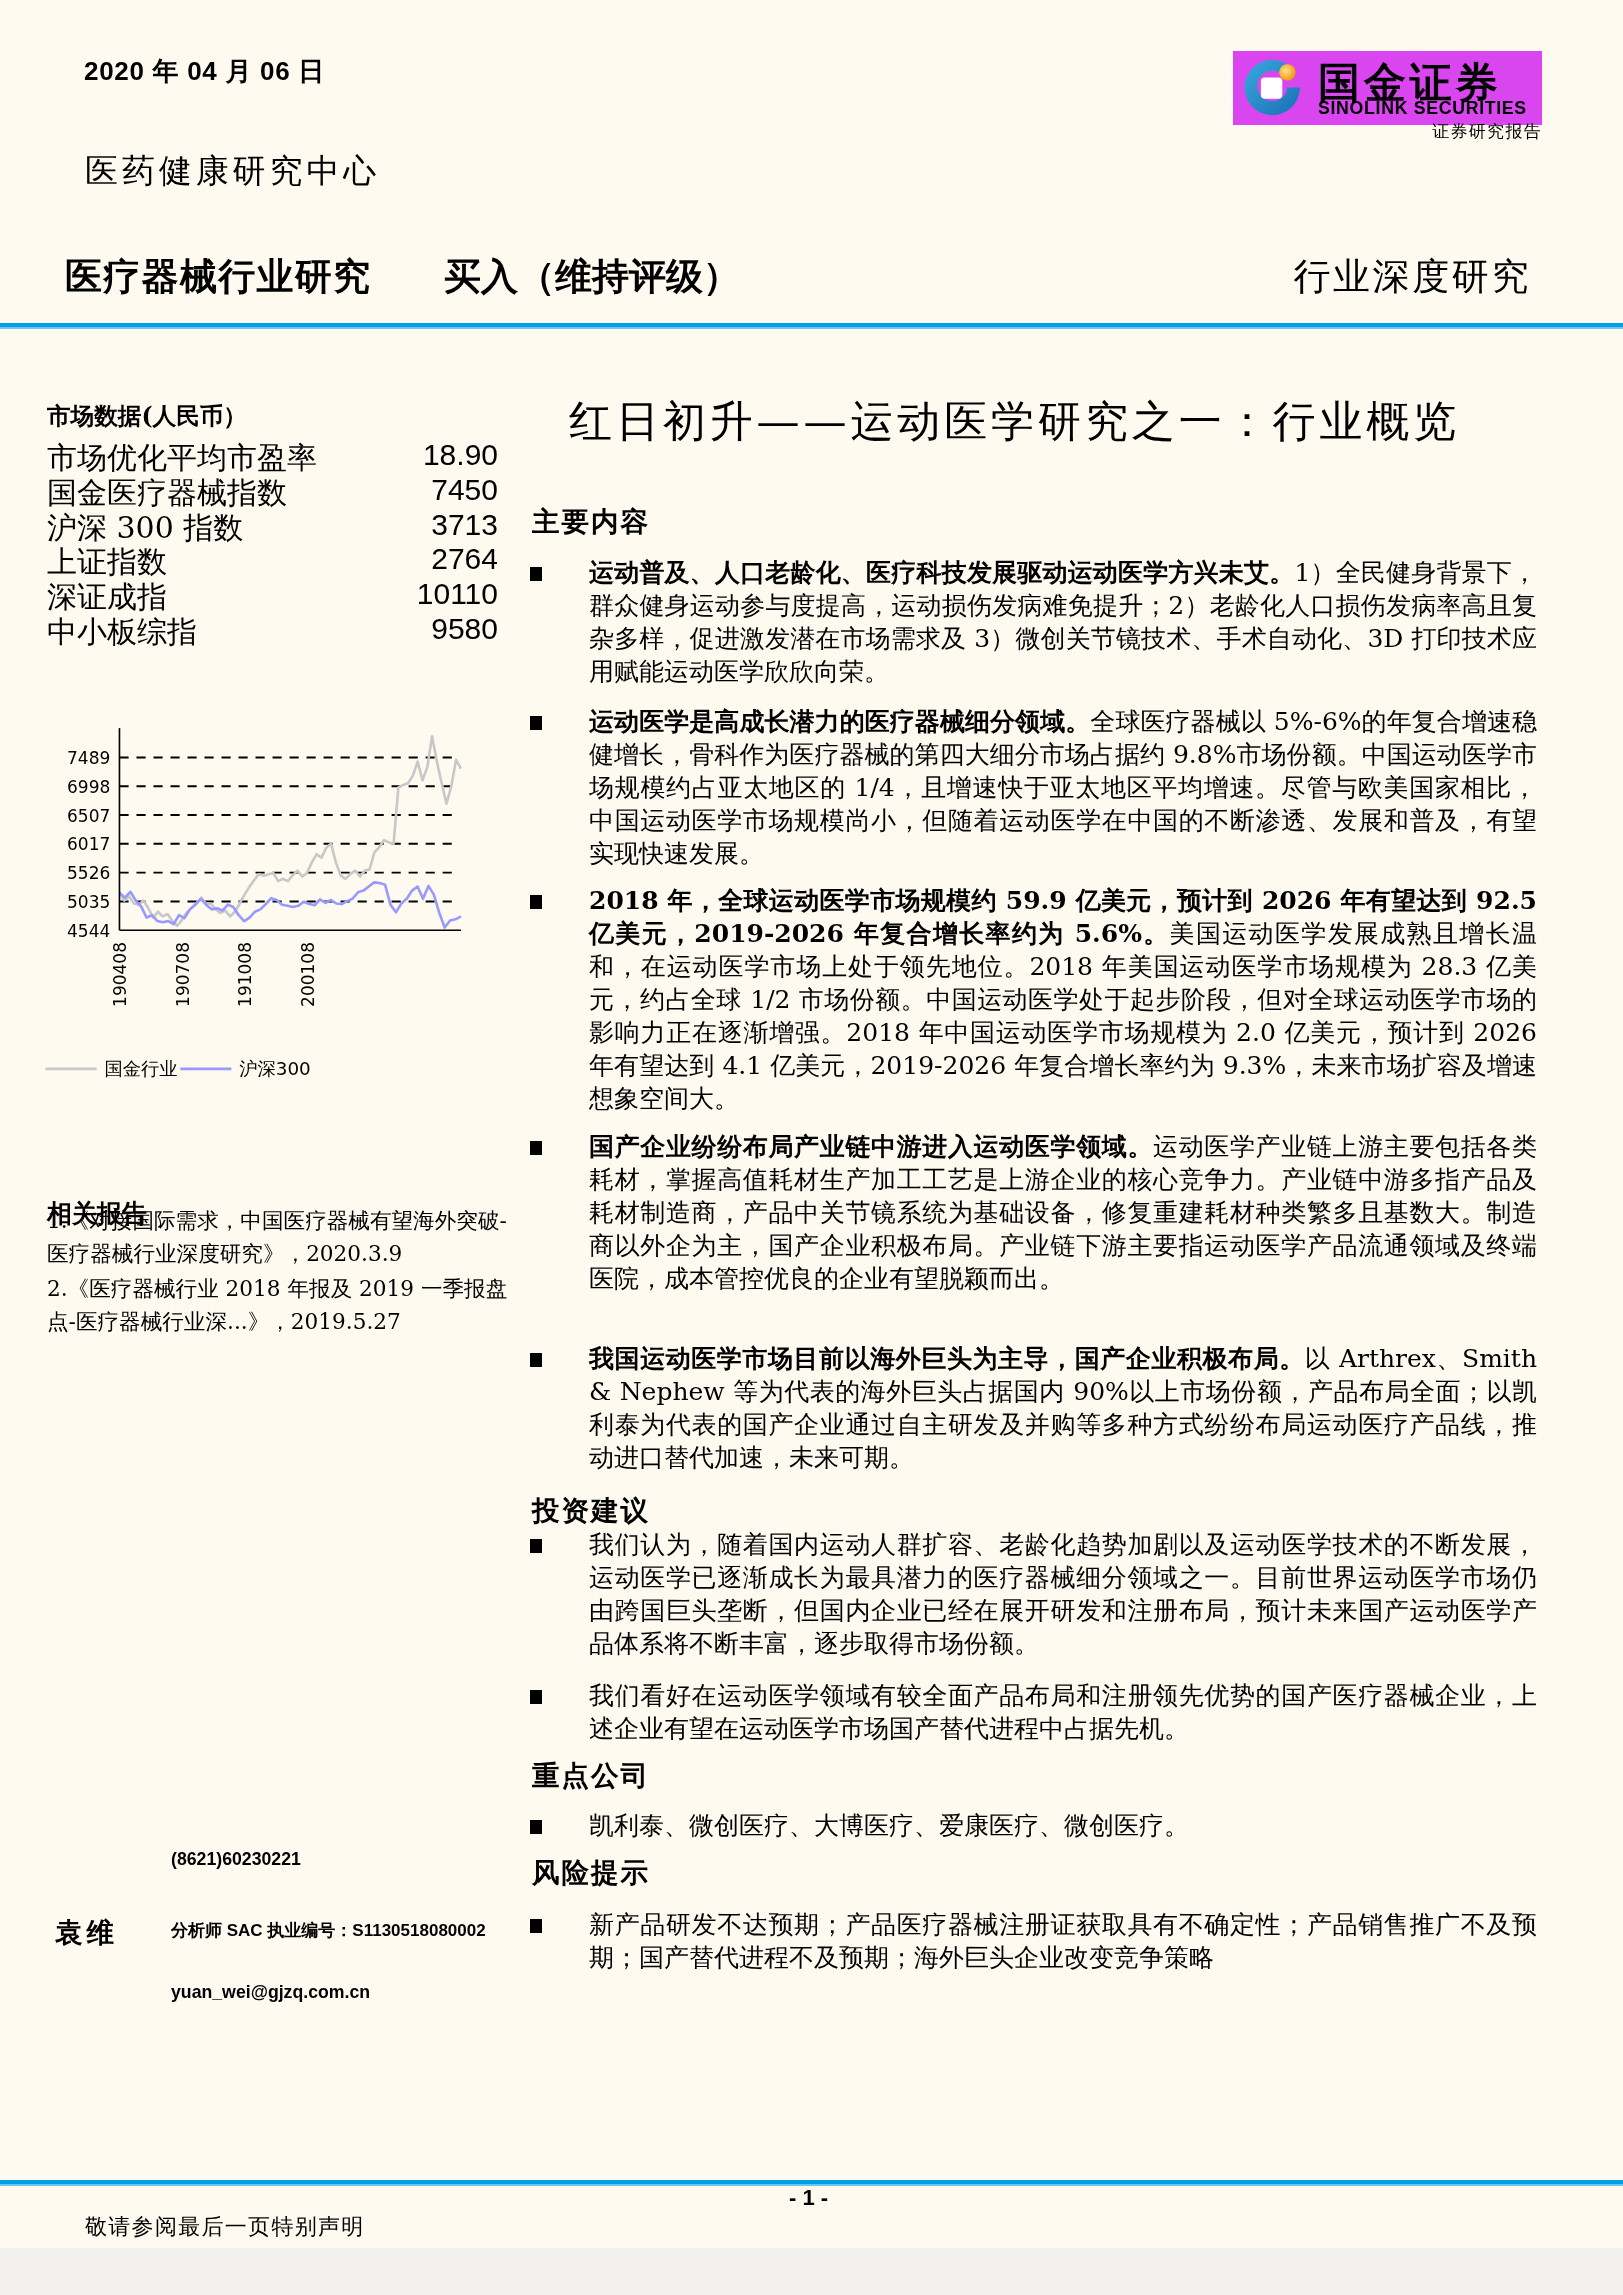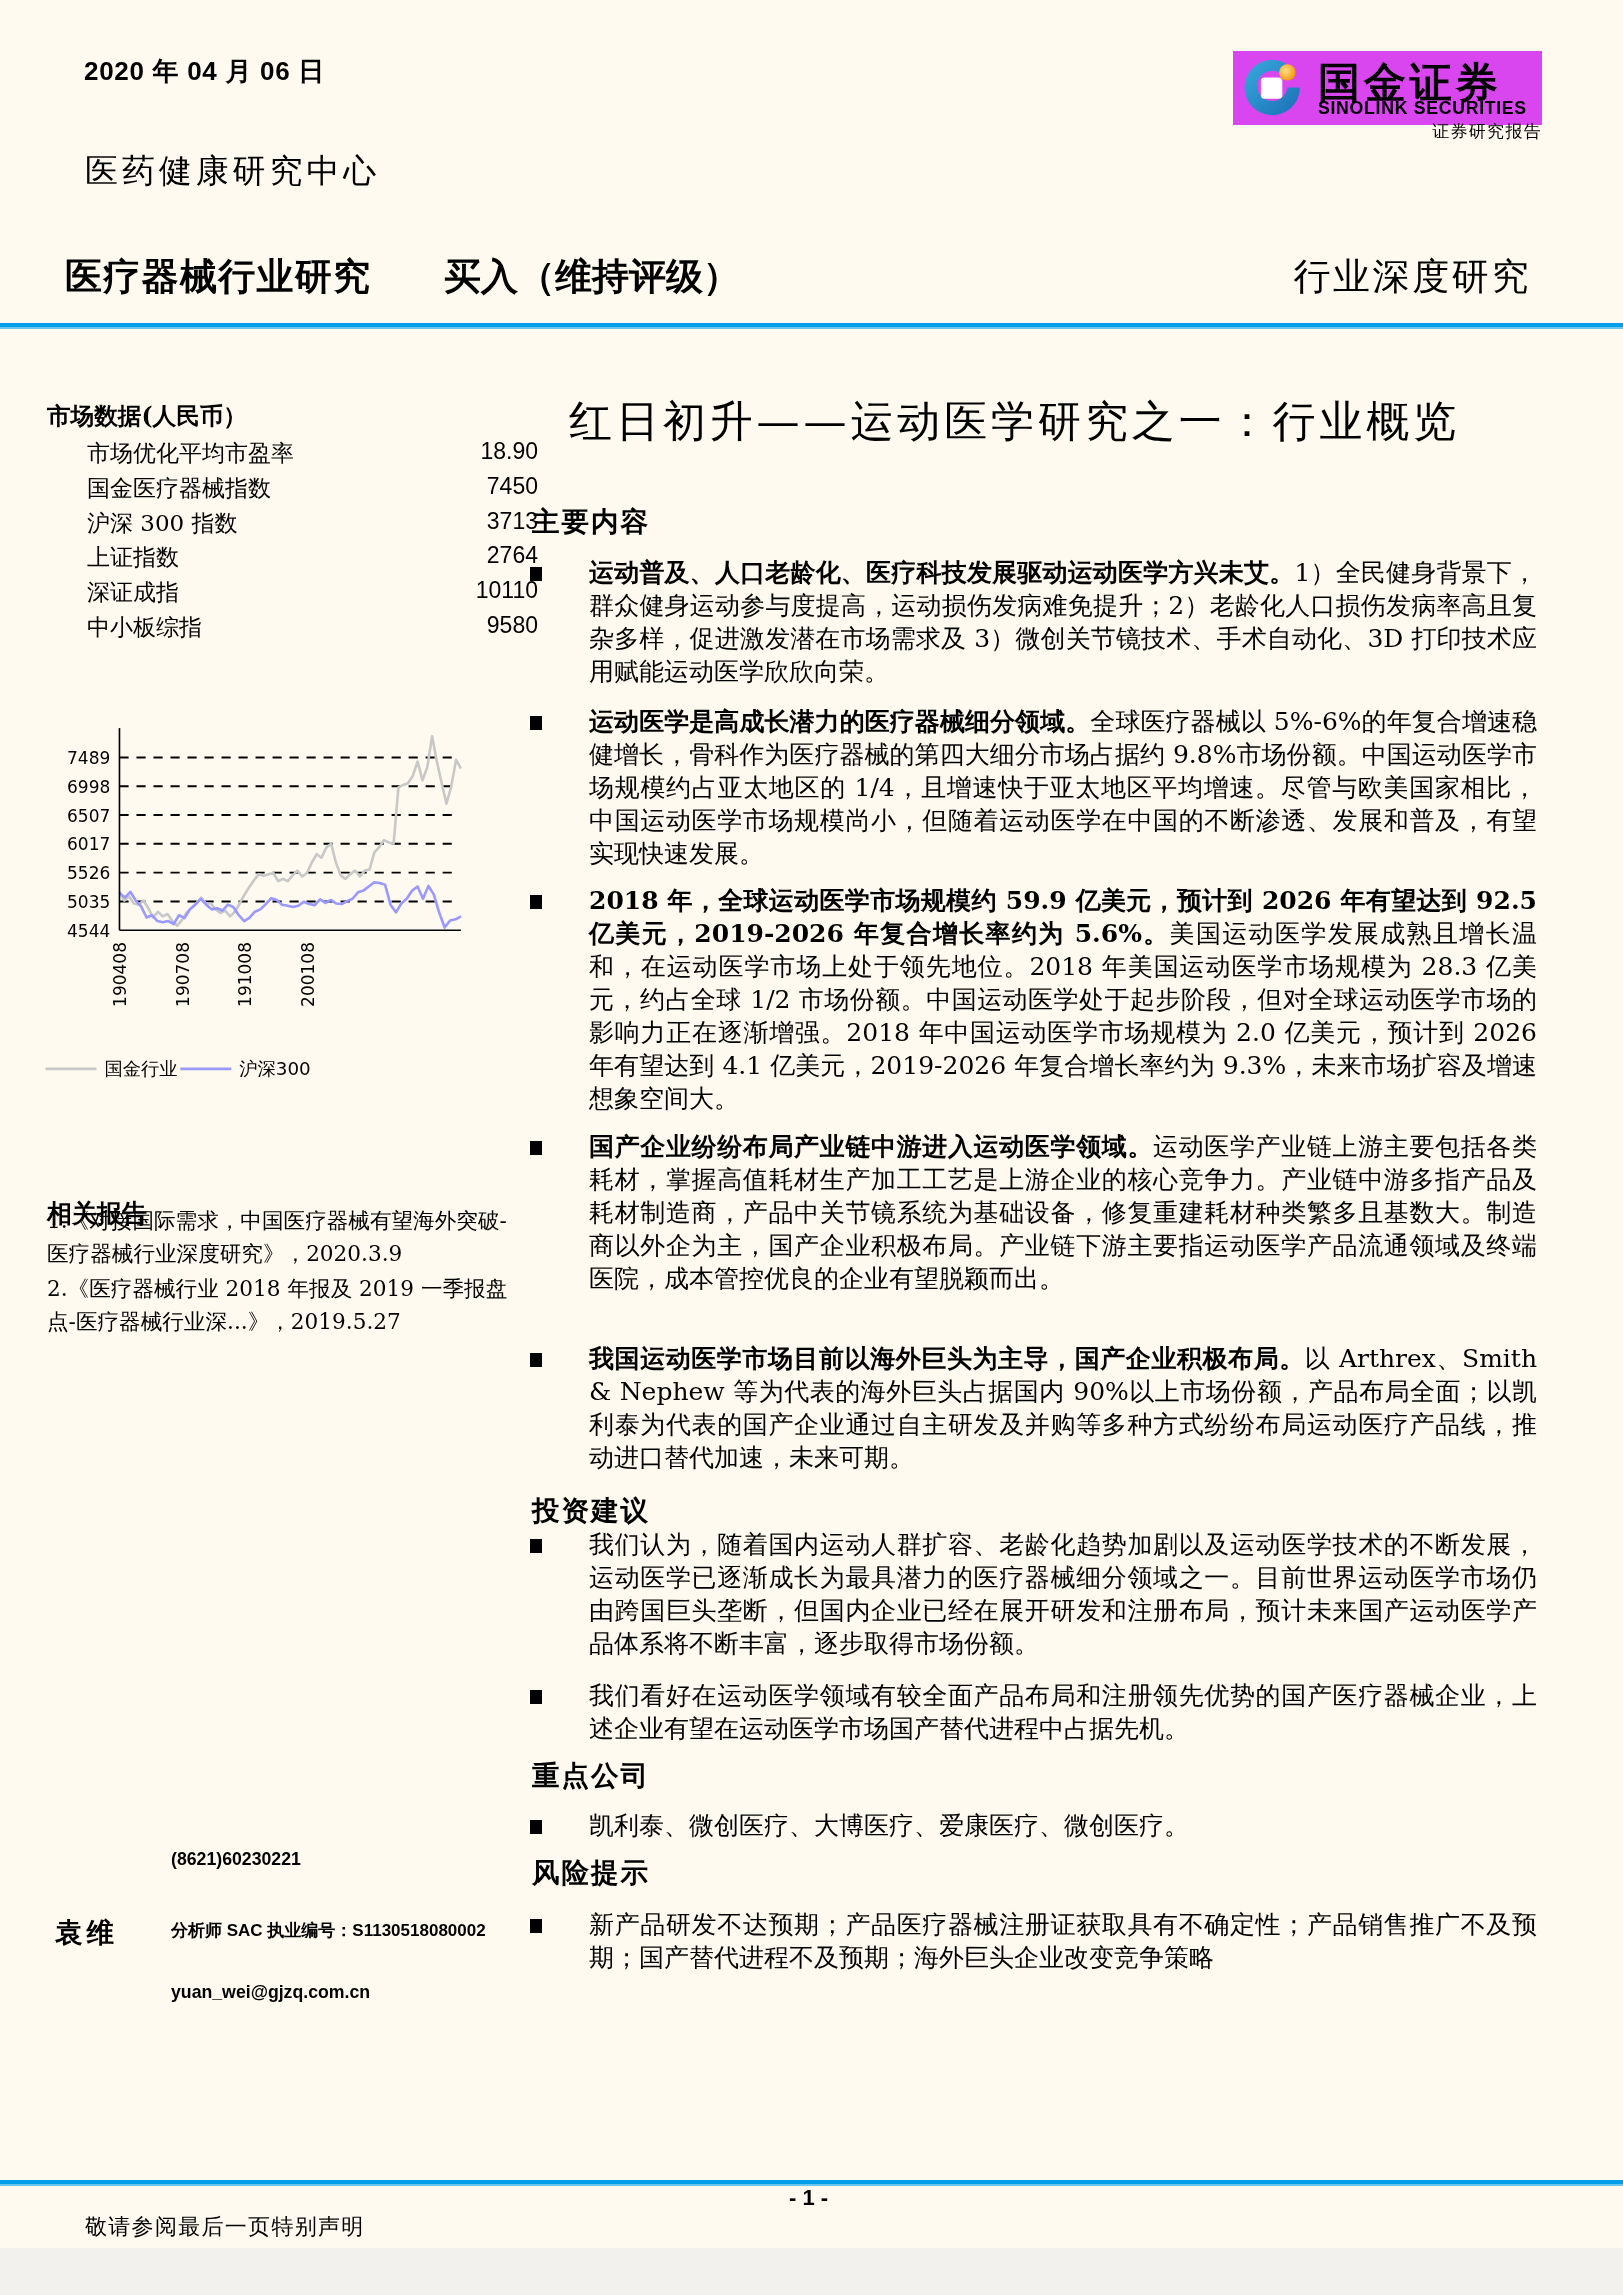--- a/index.html
+++ b/index.html
@@ -28,21 +28,21 @@
 
   
   #logo { left:1233px; top:51px; width:309px; height:74px; background:#d946ef; }
   #logo-mark { left:9.2px; top:5.2px; width:63px; height:63px; }
   #logo-cn { left:85px; top:3.9px; font-size:42px; font-weight:bold; letter-spacing:3.9px; }
   #logo-en { left:85px; top:47px; font-size:17.7px; font-weight:bold; letter-spacing:0.7px; }
   #logo-sub { right:81px; top:120px; font-size:17px; letter-spacing:1.3px; }
 
   
   #md-title { left:47px; top:400px; font-size:23.6px; font-weight:bold; }
-  .md-row { left:47px; width:451px; height:34px; font-size:23px; display:flex; justify-content:space-between;margin-left:40px; }
+  .md-row { left:47px; width:451px; height:34px; font-size:30px; display:flex; justify-content:space-between; }
   .md-row .v { font-family:"Liberation Sans", sans-serif; }
 
   
   #chart { left:39px; top:720px; width:471px; height:393px; }
   #chart text { font-family:"DejaVu Sans", sans-serif; }
 
   
   #rr-title { left:47px; top:1166px; font-size:25px; font-weight:bold;margin-top:31px; }
   .rr { left:47px; width:478px; font-size:21.6px; line-height:33px; }
 

